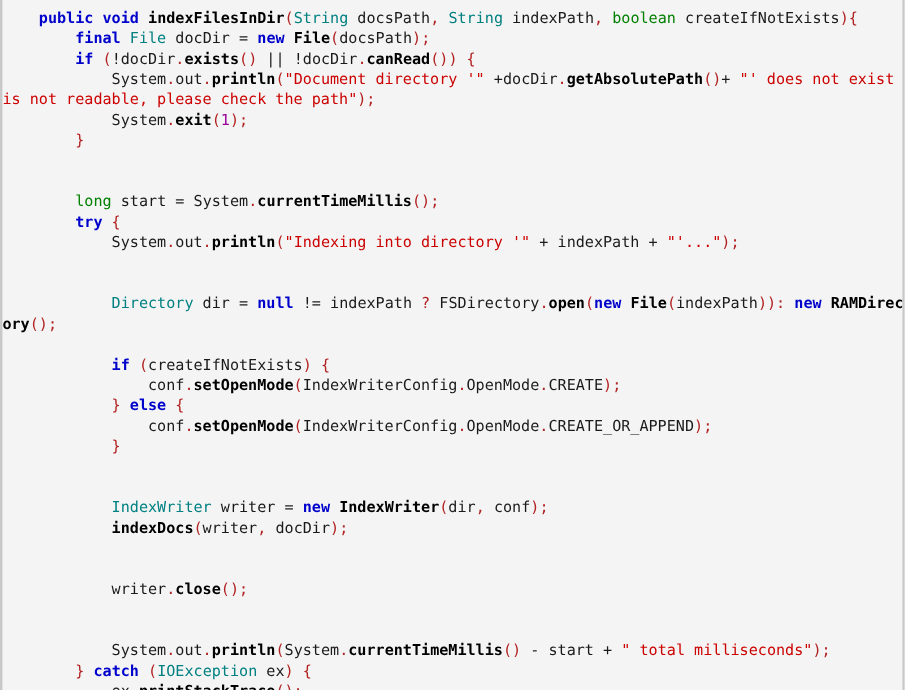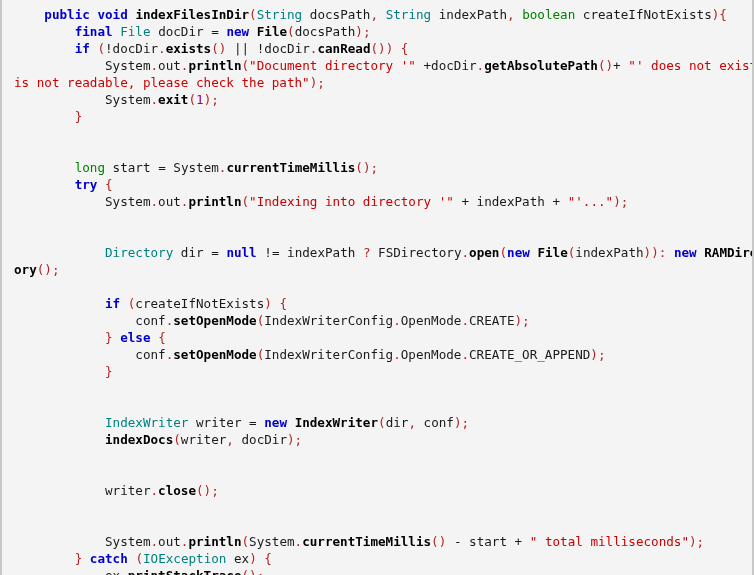--- a/index.html
+++ b/index.html
@@ -23,21 +23,21 @@
     line-height: 17px;
     white-space: pre;
     padding: 6px 0 0 0;
     margin: 0;
     color: #1a1a1a;
     letter-spacing: 0px;
   }
   .ln {
     display: block;
     height: 17px;
-    padding-left: 12px;
+    padding-left: 0;
   }
   
   .kw   { color: #0000cc; font-weight: bold; }   
   .prim { color: #008000; }                      
   .type { color: #008080; }                      
   .mth  { color: #000000; font-weight: bold; }   
   .str  { color: #cc0000; }                      
   .num  { color: #990099; }                      
   .pn   { color: #b22222; }                      
   .pl   { color: #1a1a1a; }                      

